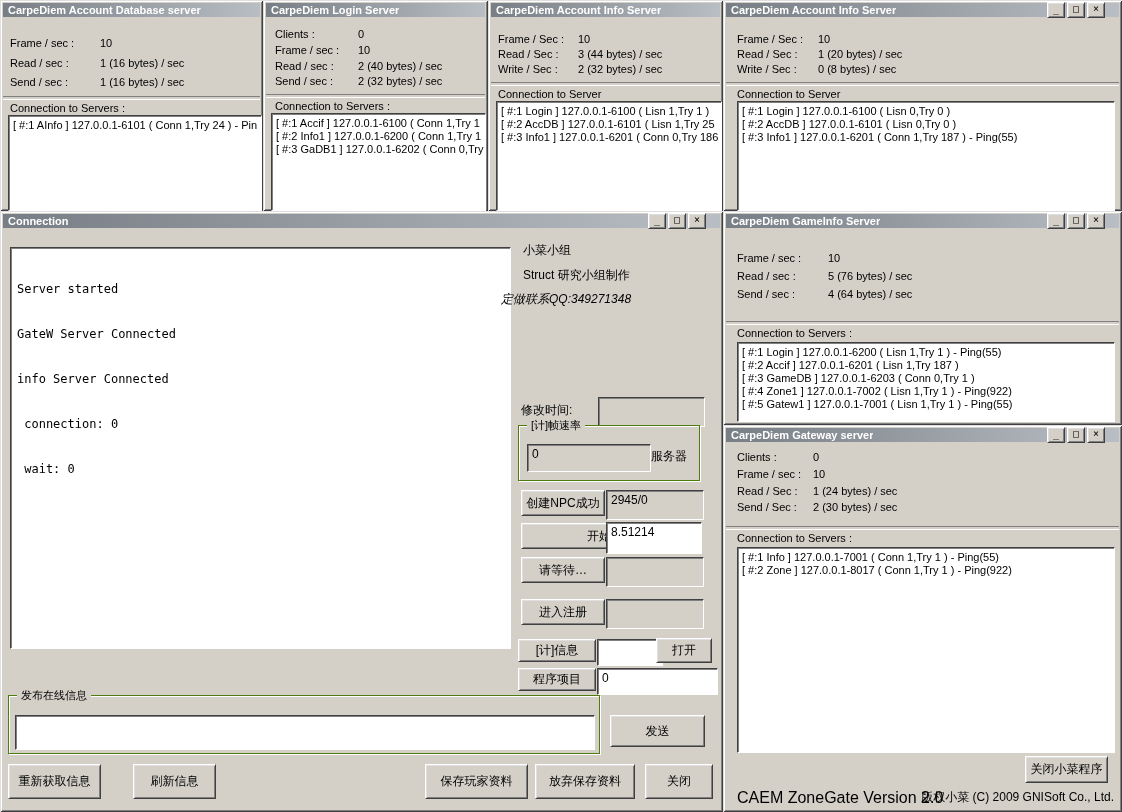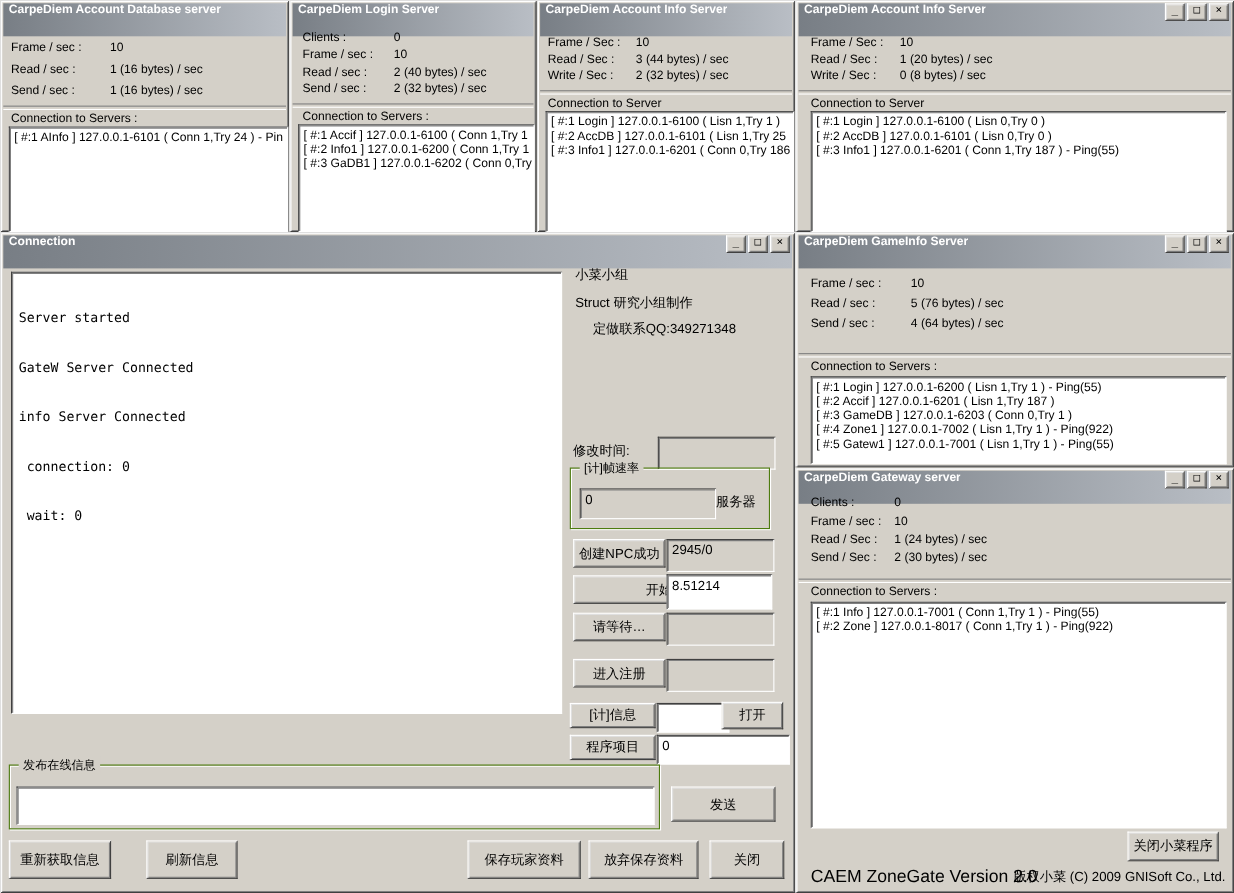--- a/index.html
+++ b/index.html
@@ -1,21 +1,21 @@
 <!DOCTYPE html>
 <html><head>
 <meta charset="utf-8">
 <style>
   html,body{margin:0;padding:0;}
   body{width:1122px;height:812px;position:relative;background:#c0c0c0;
        font-family:"Liberation Sans",sans-serif;font-size:11px;color:#000;overflow:hidden;}
   .win{position:absolute;background:#d4d0c8;
        box-shadow:inset 1px 1px 0 #dfdfdf,inset -1px -1px 0 #404040,inset 2px 2px 0 #ffffff,inset -2px -2px 0 #808080;}
-  .titlebar{position:absolute;left:3px;top:3px;right:3px;height:30px;
-       background:linear-gradient(90deg,#787e85,#b9bec5);display:flex;align-items:flex-start;padding:0 2px 0 5px;}
+  .titlebar{position:absolute;left:3px;top:3px;right:3px;height:14px;
+       background:linear-gradient(90deg,#787e85,#b9bec5);display:flex;align-items:center;padding:0 14px 0 5px;}
   .title{color:#fff;font-weight:bold;font-size:11px;white-space:nowrap;overflow:hidden;}
   .tbtns{margin-left:auto;display:flex;gap:2px;}
   .tbtn{width:16px;height:14px;background:#d4d0c8;
        border-top:1px solid #fff;border-left:1px solid #fff;border-bottom:1px solid #404040;border-right:1px solid #404040;
        box-shadow:inset 1px 1px 0 #dfdfdf,inset -1px -1px 0 #808080;
        font-size:10px;line-height:12px;text-align:center;font-family:"DejaVu Sans Mono",monospace;color:#000;}
   .lbl,.val,.txt{position:absolute;white-space:nowrap;}
   .sep{position:absolute;left:3px;right:3px;height:2px;border-top:1px solid #808080;border-bottom:1px solid #ffffff;}
   .listbox{position:absolute;background:#fff;
        border-top:1px solid #404040;border-left:1px solid #404040;border-bottom:1px solid #fff;border-right:1px solid #fff;
@@ -136,21 +136,21 @@
   <div class="console" style="left:10px;top:36px;width:487px;height:392px;">
     <div>Server started</div>
     <div>GateW Server Connected</div>
     <div>info Server Connected</div>
     <div> connection: 0</div>
     <div> wait: 0</div>
   </div>
 
   <span class="txt cn" style="left:523px;top:31px;">小菜小组</span>
   <span class="txt cn" style="left:523px;top:56px;">Struct 研究小组制作</span>
-  <span class="txt cn" style="left:539px;top:80px;">定做联系QQ:349271348</span>
+  <span class="txt cn" style="left:501px;top:80px;font-style:italic;">定做联系QQ:349271348</span>
 
   <span class="txt cn" style="left:521px;top:191px;">修改时间:</span>
   <div class="fld" style="left:598px;top:186px;width:97px;height:24px;"></div>
 
   <div class="group" style="left:518px;top:214px;width:180px;height:54px;">
     <span class="grp-label">[计]帧速率</span>
     <div class="fld" style="left:8px;top:18px;width:114px;height:22px;">0</div>
     <span class="txt cn" style="left:132px;top:22px;">服务器</span>
   </div>
 

